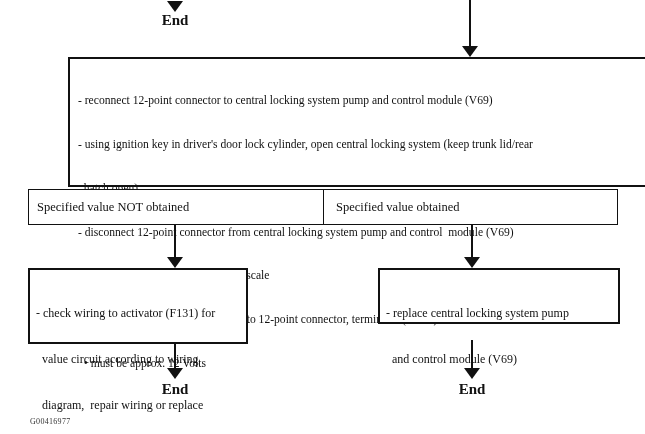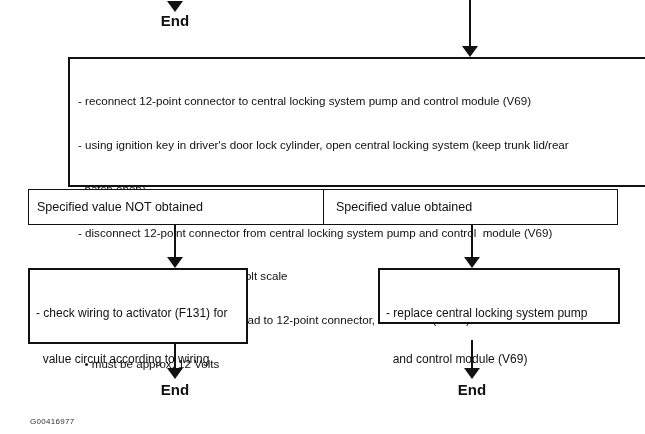--- a/index.html
+++ b/index.html
@@ -1,21 +1,21 @@
 <!DOCTYPE html>
 <html><head>
 <meta charset="utf-8">
 <style>
   html, body { margin: 0; padding: 0; background: #ffffff; }
   .canvas {
     position: relative;
     width: 645px;
     height: 434px;
     background: #ffffff;
-    font-family: Liberation Sans, sans-serif;
+    font-family: Liberation Serif, serif;
     color: #111111;
     overflow: hidden;
   }
   .box {
     position: absolute;
     border: 2px solid #111111;
     background: #ffffff;
     box-sizing: border-box;
   }
   .line-v {
@@ -107,20 +107,21 @@
   <div class="line-v" style="left:174px; top:225px; height:35px;"></div>
   <div class="arrowhead" style="left:167px; top:257px;"></div>
 
   <div class="line-v" style="left:471px; top:225px; height:35px;"></div>
   <div class="arrowhead" style="left:464px; top:257px;"></div>
 
   <div class="box" style="left:28px; top:268px; width:220px; height:76px;">
     <div class="action-lines">
       <div>- check wiring to activator (F131) for</div>
       <div>  value circuit according to wiring</div>
+      <div>  diagram,  repair wiring or replace</div>
       
     </div>
   </div>
 
   <div class="box" style="left:378px; top:268px; width:242px; height:56px;">
     <div class="action-lines">
       <div>- replace central locking system pump</div>
       <div>  and control module (V69)</div>
     </div>
   </div>

